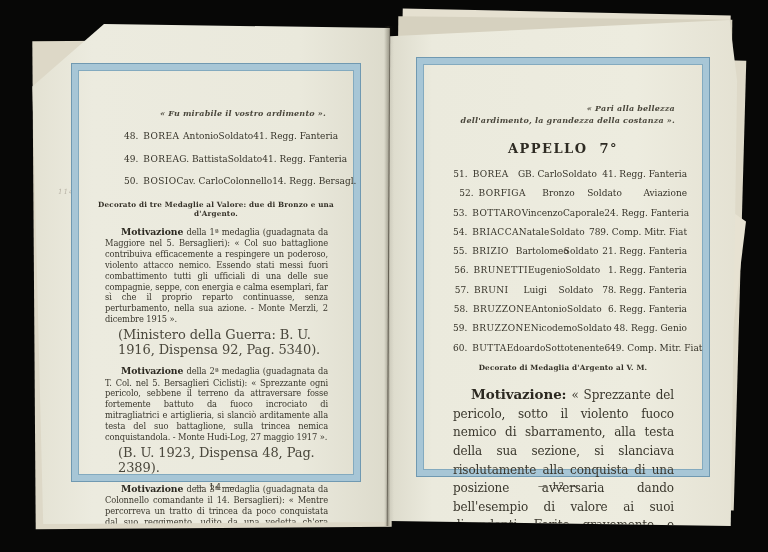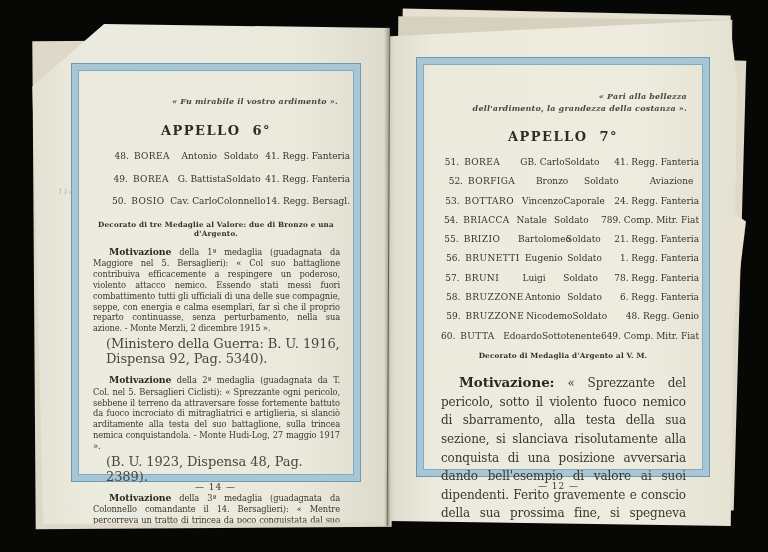--- a/index.html
+++ b/index.html
@@ -20,21 +20,21 @@
     background:linear-gradient(to right,#dddbcc 0%,#ebeadd 12%,#edecdf 70%,#e4e1d2 100%);
     clip-path:polygon(0% 3.2%,96.5% 0%,98.6% 12%,96.8% 100%,0% 99%);
   }
   .frame{
     position:absolute;border:6px solid #a7c6d6;
     box-shadow:0 0 0 1px #7099b1, inset 0 0 0 1px #83aabf;
     background:transparent;
   }
   .frame-left{left:44px;top:40px;width:276px;height:405px;}
   .frame-right{left:27px;top:38px;width:280px;height:406px;}
-  .frame-inner{position:absolute;inset:0;padding:4px;}
+  .frame-inner{position:absolute;inset:0;padding:16px;}
   .quote{
     font-style:italic;font-weight:bold;font-size:8px;color:#4a473c;
     text-align:right;letter-spacing:.2px;
   }
   .quote-l{margin:22px 12px 0 0;}
   .quote-r{margin:22px 12px 0 0;line-height:1.5;}
   .appello{
     text-align:center;font-weight:bold;font-size:13px;color:#2e2b23;
     letter-spacing:1.5px;word-spacing:6px;
   }
@@ -106,21 +106,20 @@
   <div class="fold-corner"></div>
 
   <div class="page page-left">
     <div class="margin-note">1141</div>
 
     <div class="frame frame-left">
       <div class="frame-inner">
 
         <div class="quote quote-l">« Fu mirabile il vostro ardimento ».</div>
 
-        <div class="appello appello-l">APPELLO 6°</div>
 
         <div class="roster roster-l">
           <div class="r-row">
             <span class="c-num">48.</span>
             <span class="c-sur">BOREA</span>
             <span class="c-name">Antonio</span>
             <span class="c-rank">Soldato</span>
             <span class="c-unit">41. Regg. Fanteria</span>
           </div>
           <div class="r-row">

